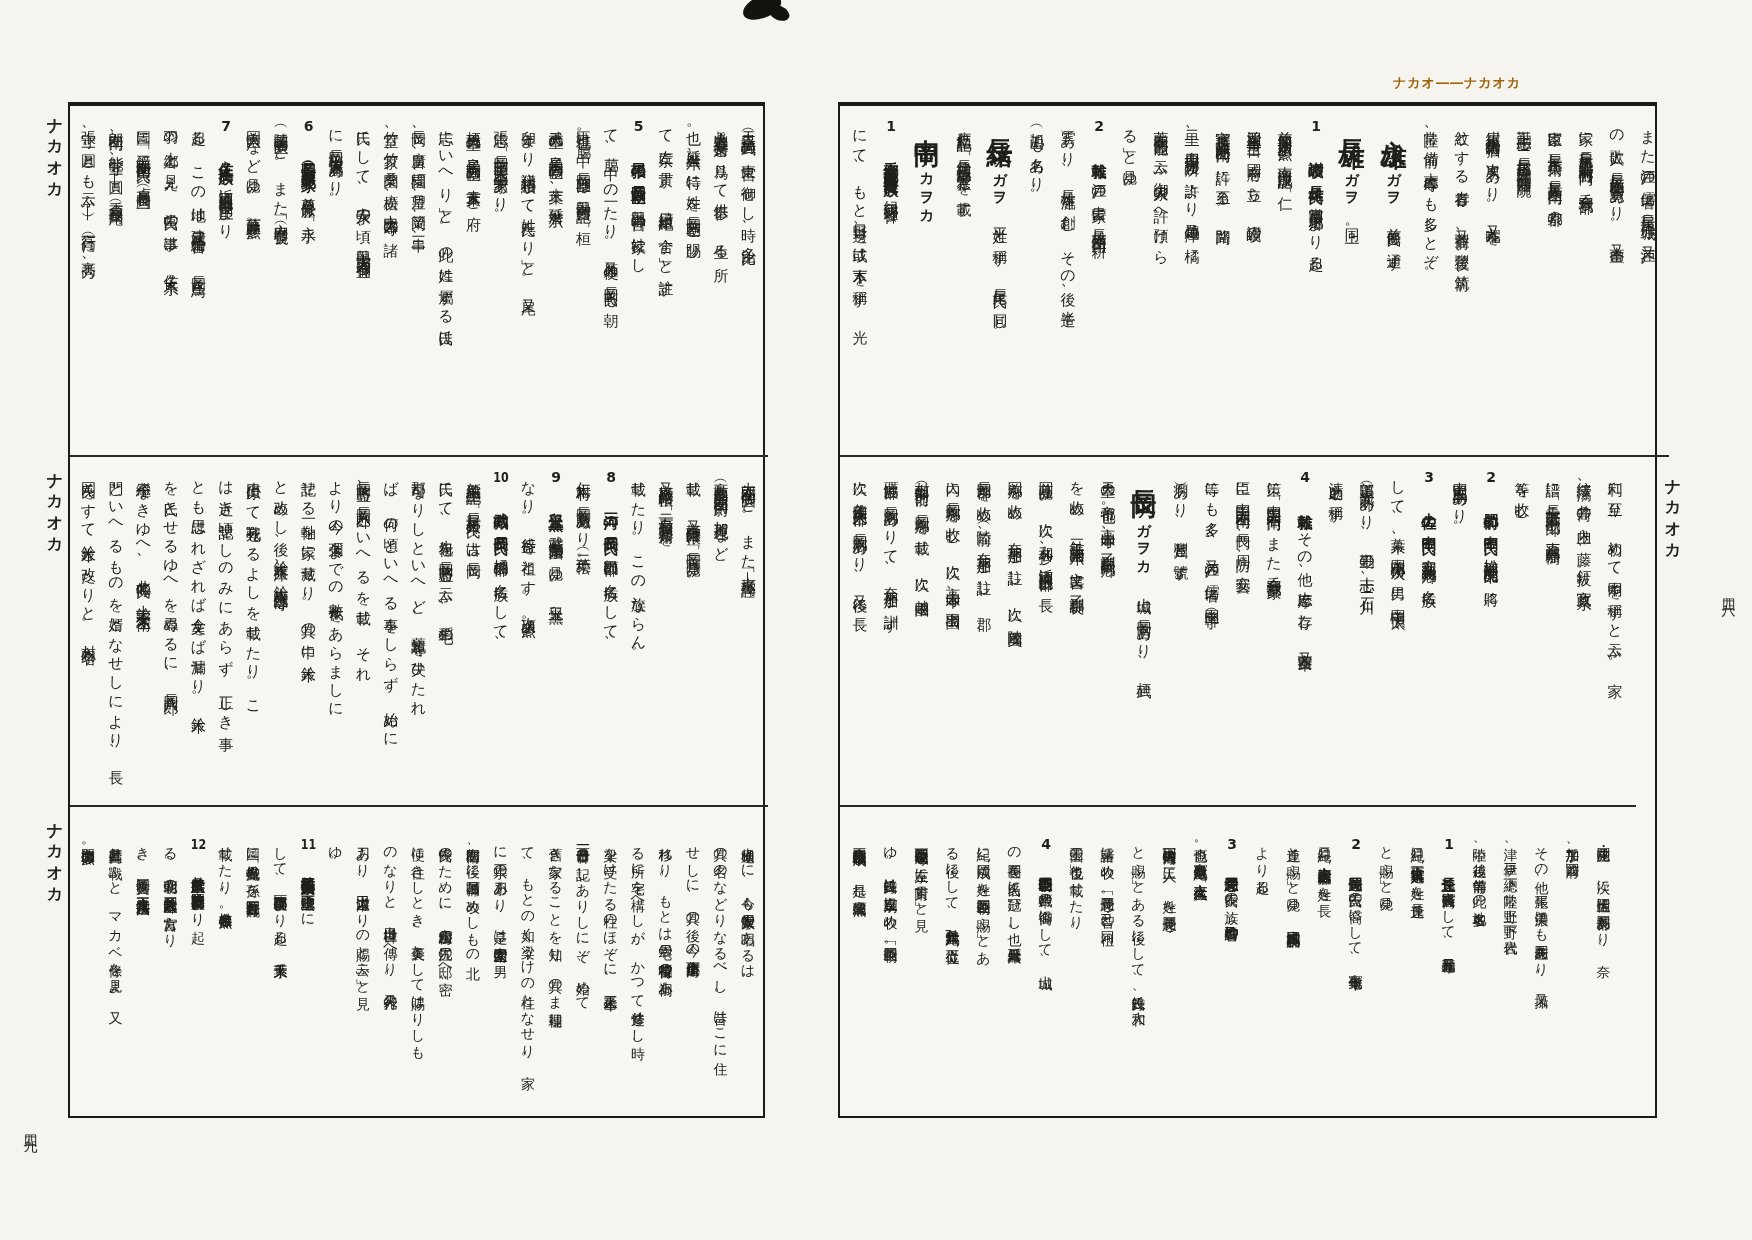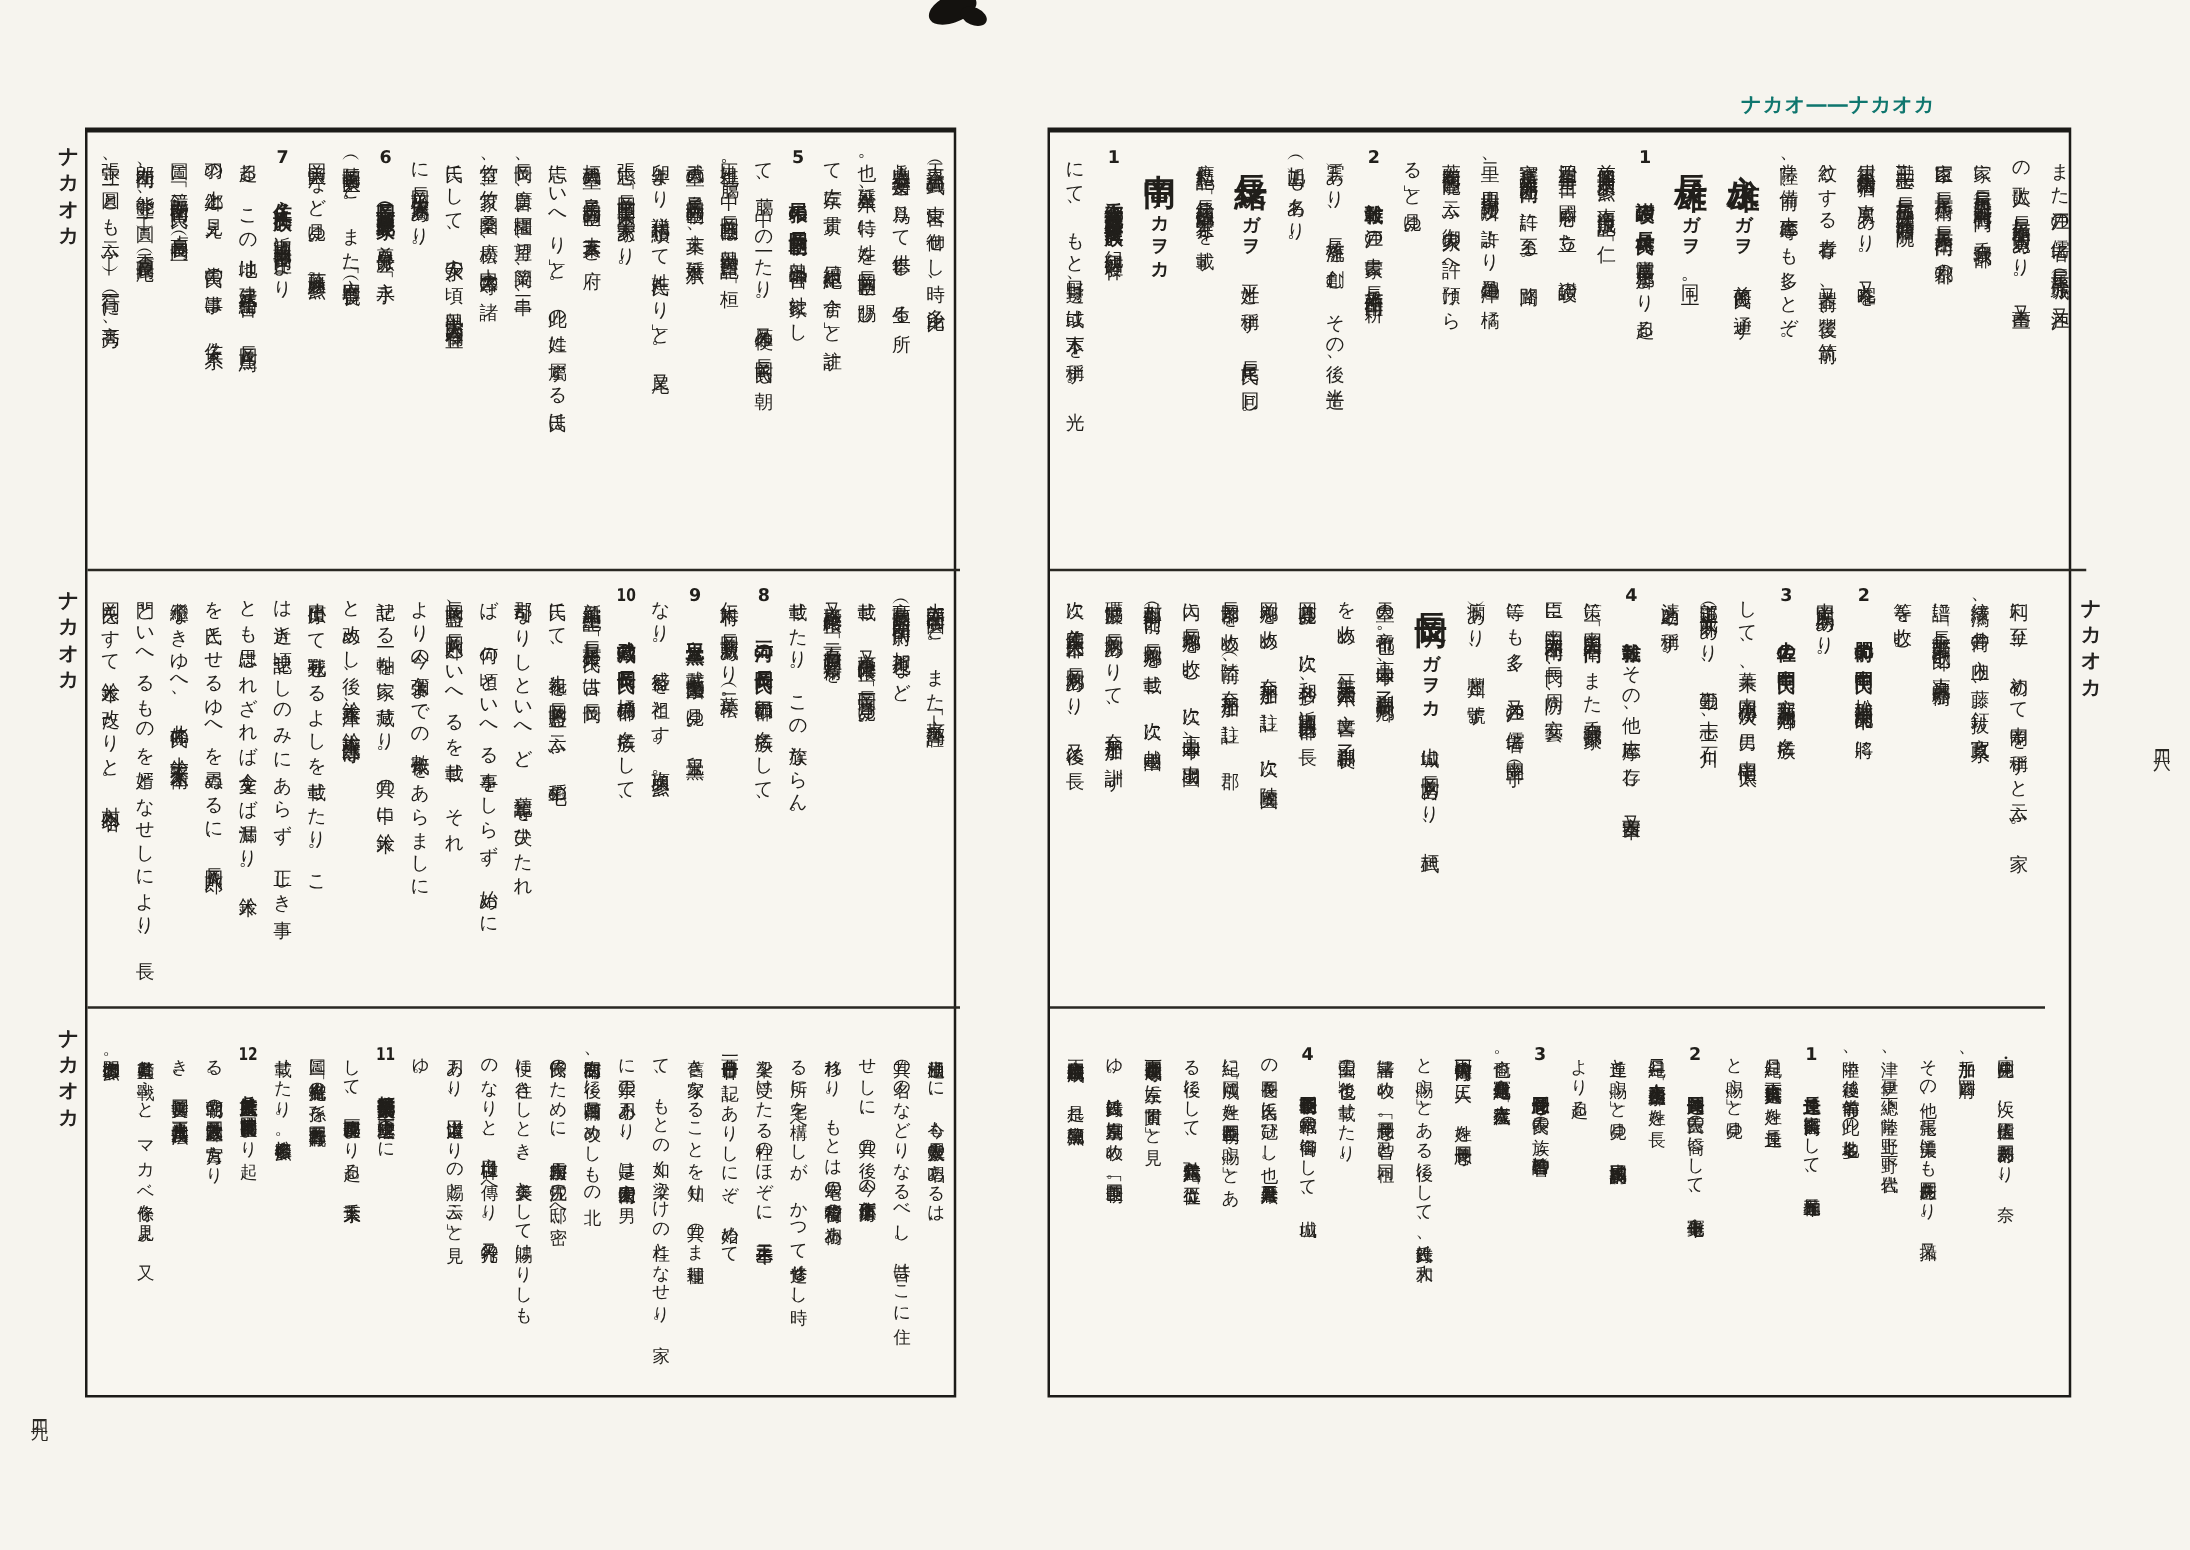--- a/index.html
+++ b/index.html
@@ -52,22 +52,22 @@
     font-family:"DejaVu Sans","Liberation Sans",sans-serif;
     color:#242220;
   }
   .pagenum{
     position:absolute;
     writing-mode:vertical-rl;-webkit-text-orientation:upright;text-orientation:upright;
     font-size:14px;letter-spacing:2px;color:#2a2823;
   }
   #running-head{
     position:absolute;left:1393px;top:74px;
-    font-size:16px;font-weight:bold;letter-spacing:1px;
-    font-family:"DejaVu Sans","Liberation Sans",sans-serif;color:#0f766e;
+    font-size:13px;font-weight:bold;letter-spacing:1px;
+    font-family:"DejaVu Sans","Liberation Sans",sans-serif;color:#a16207;
   }
   
   #ink-blob{position:absolute;left:742px;top:-6px;width:52px;height:34px;}
   #ink-blob .b1a{position:absolute;left:0;top:2px;width:40px;height:22px;background:#14120f;border-radius:60% 40% 55% 45%;transform:rotate(-18deg);}
   #ink-blob .b1b{position:absolute;left:26px;top:12px;width:22px;height:14px;background:#14120f;border-radius:50%;transform:rotate(24deg);}
 </style>
 </head>
 <body>
 
 <div id="ink-blob">

